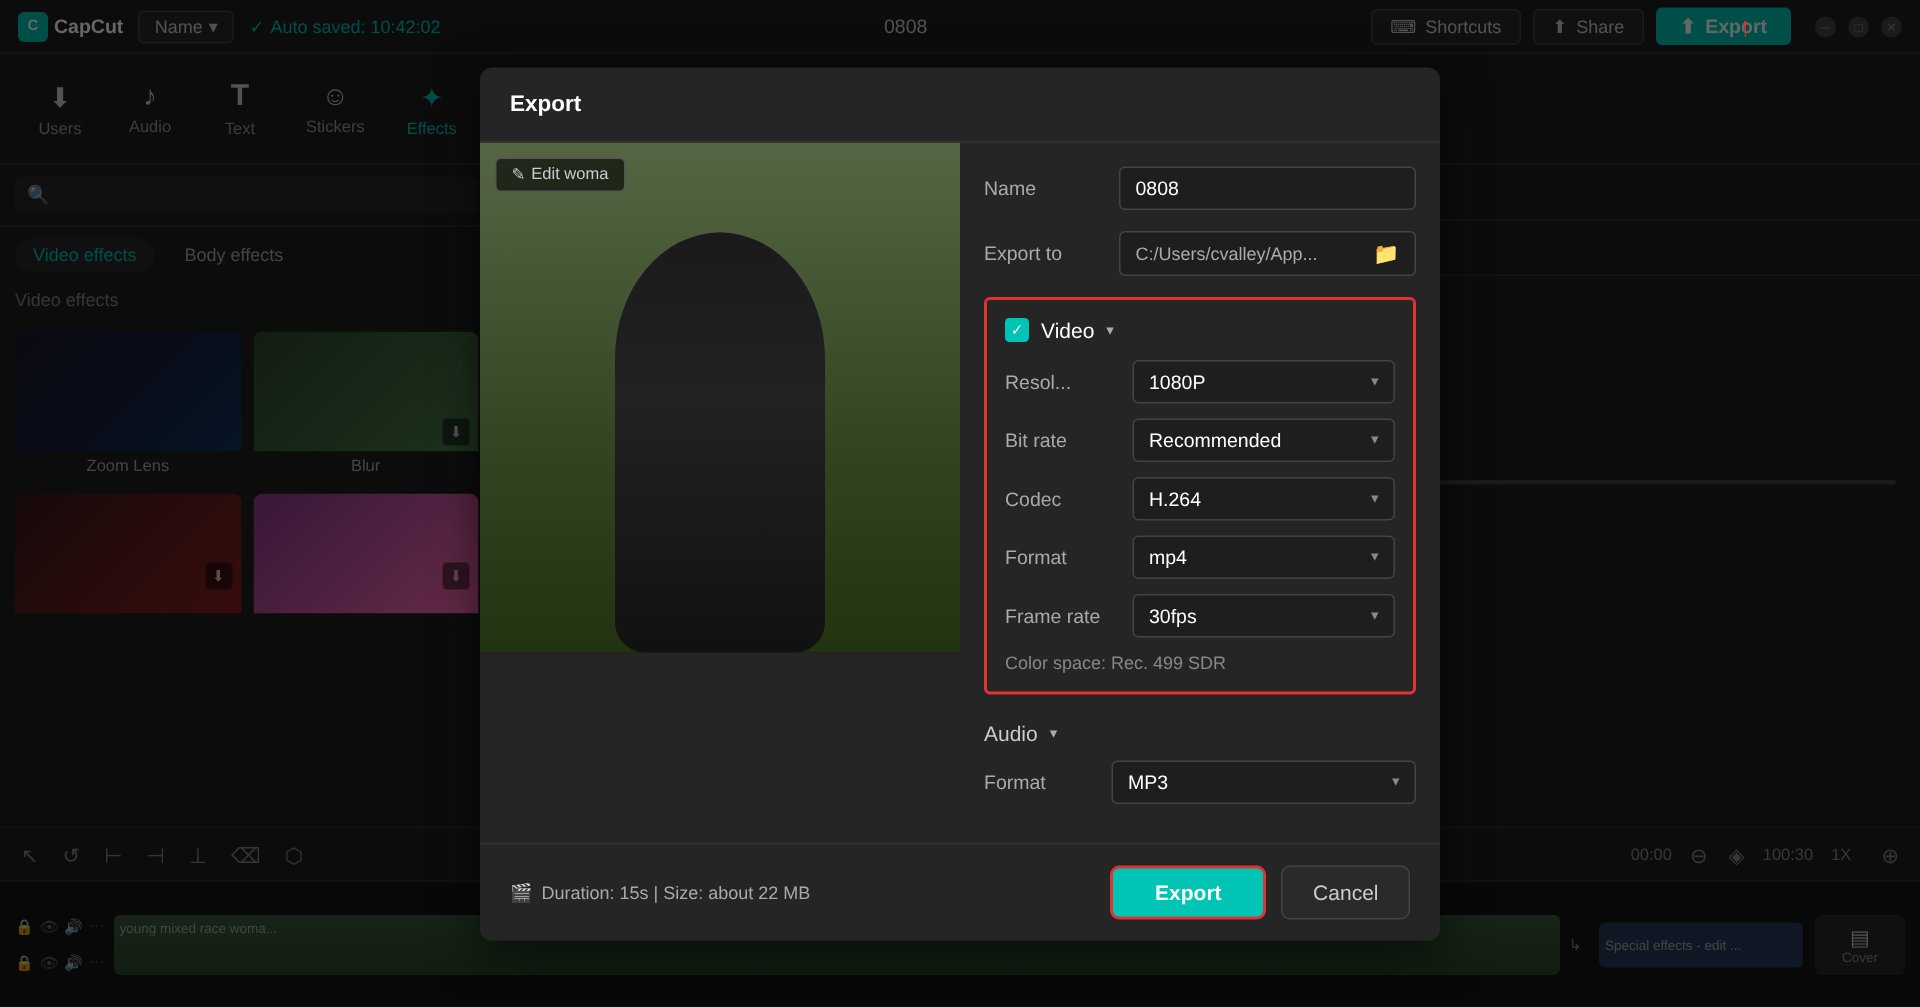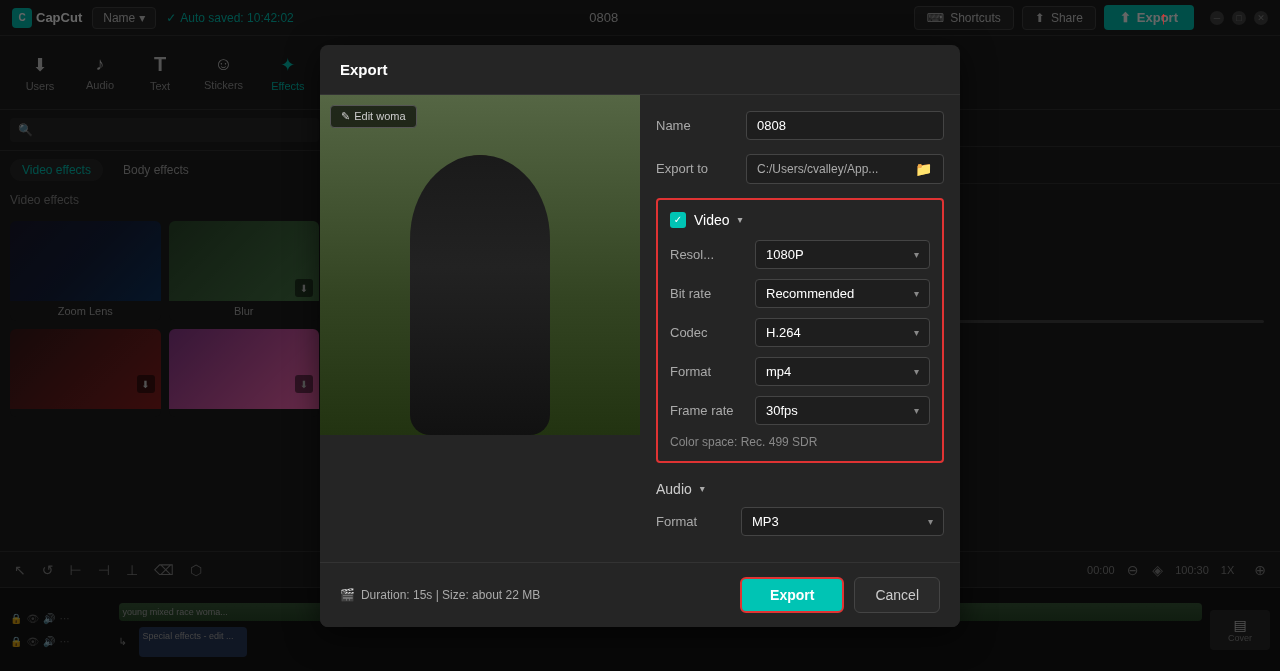--- a/index.html
+++ b/index.html
@@ -238,25 +238,26 @@
       position: relative;
       overflow: hidden;
       font-size: 9px;
       color: #aaa;
       padding: 4px;
     }
     .track-clip-2 {
       height: 30px;
       background: #2a3a5a;
       border-radius: 4px;
-      width: 108px;
+      width: 136px;
       font-size: 9px;
       color: #aaa;
       padding: 4px;
       display: flex;
+      align-items: center;
     }
 
     
     .modal-overlay {
       position: absolute;
       top: 0; left: 0;
       width: 100%; height: 100%;
       background: rgba(0,0,0,0.6);
       display: flex;
       align-items: center;
@@ -674,21 +675,21 @@
         <span>···</span>
       </div>
       <div class="track-icon-row" style="margin-top:10px;">
         <span>🔒</span>
         <span>👁</span>
         <span>🔊</span>
         <span>···</span>
       </div>
     </div>
     <div class="timeline-track">
-      <div style="display:flex;flex-direction:column;gap:6px;flex:1;margin-left:43px;">
+      <div style="display:flex;flex-direction:row;gap:6px;flex:1;">
         <div class="track-clip">
           <span>young mixed race woma...</span>
         </div>
         <div style="display:flex;align-items:center;gap:4px;">
           <span style="color:#888;font-size:10px;width:16px;">↳</span>
           <div class="track-clip-2">
             <span>Special effects - edit ...</span>
           </div>
         </div>
       </div>

